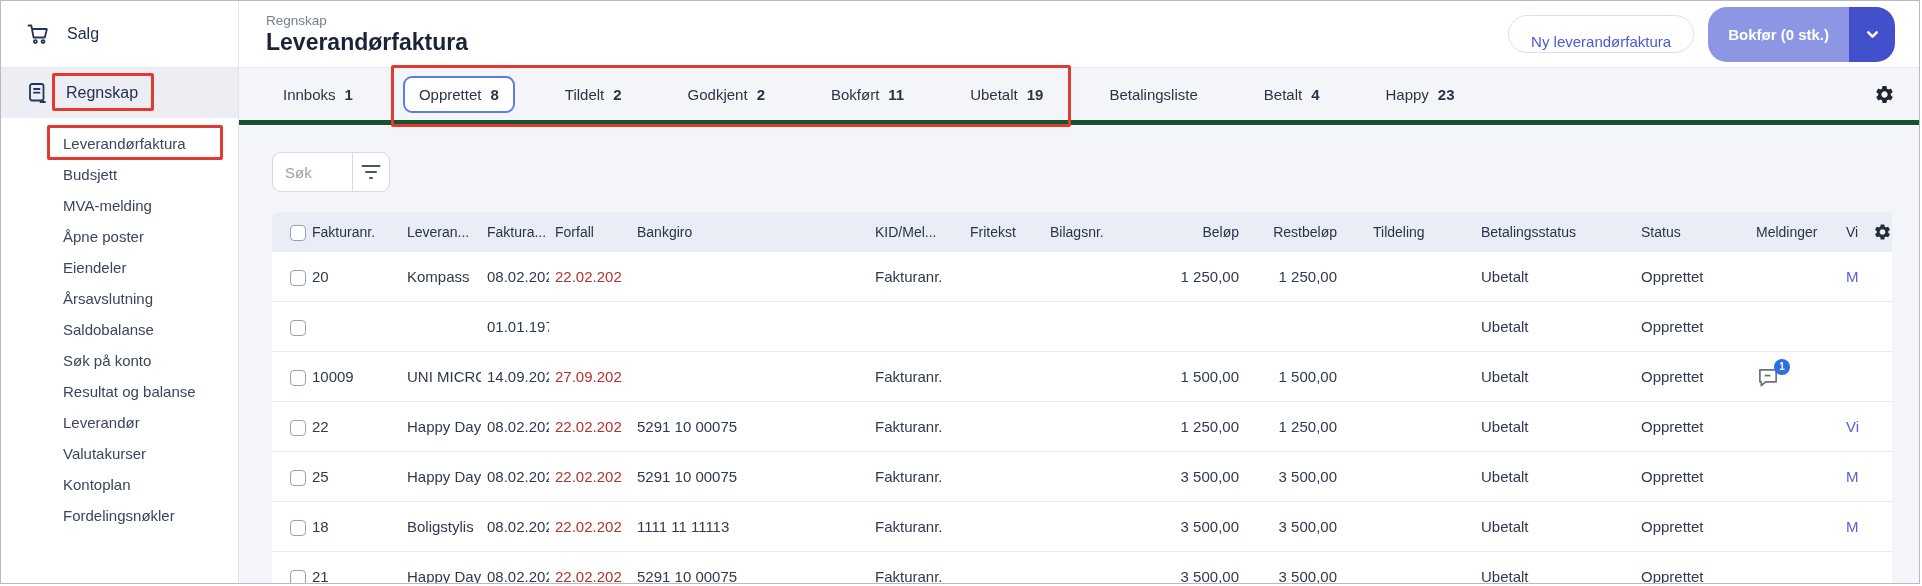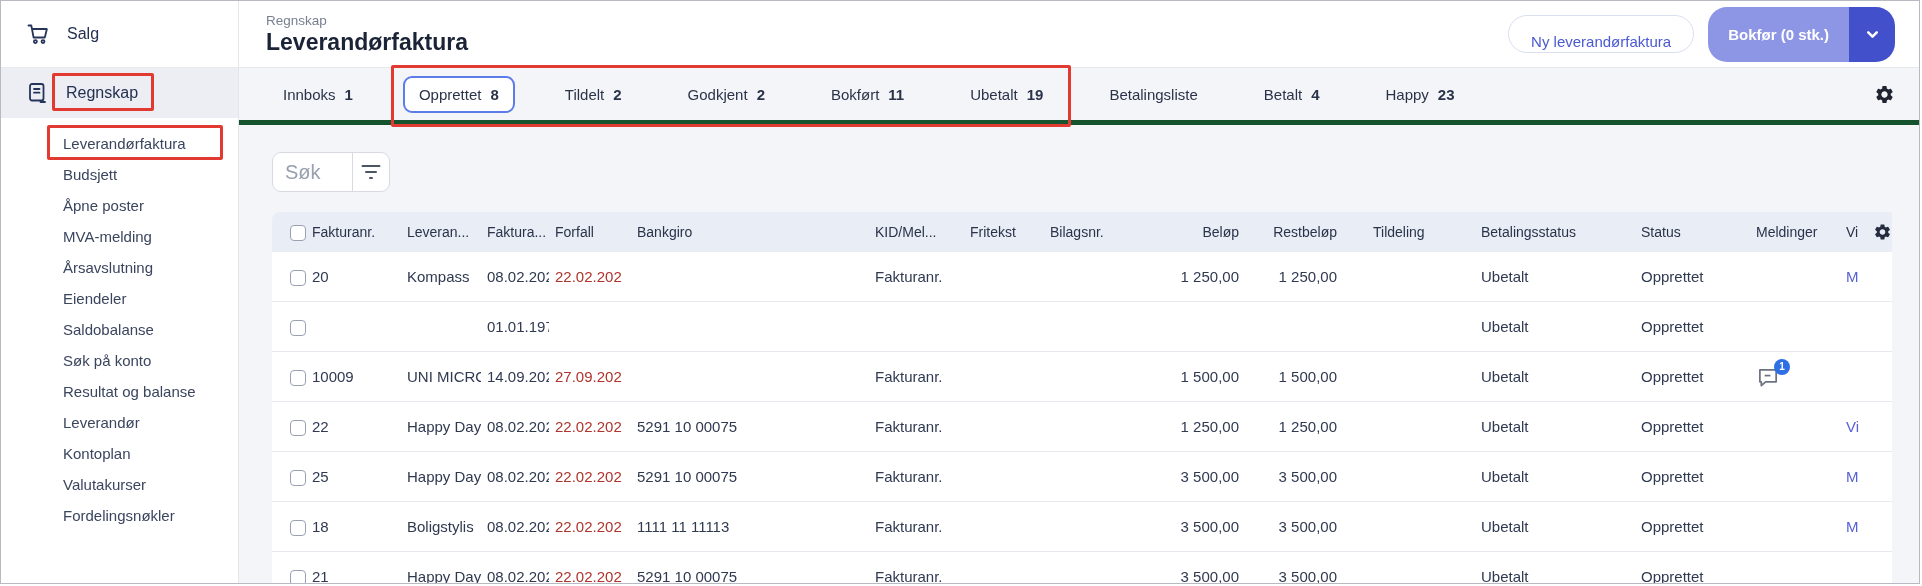--- a/index.html
+++ b/index.html
@@ -48,21 +48,21 @@
   .tab { display:flex; align-items:center; gap:9px; padding:8px 14px; border:2px solid transparent;
          border-radius:9px; font-size:15px; color:#2a3349; cursor:pointer; white-space:nowrap; }
   .tab.active { background:#fff; border-color:#5c7cea; }
   .tab .cnt { font-weight:600; }
   .band-gear { margin-left:auto; display:flex; cursor:pointer; }
 
   .toolbar { flex:none; padding:27px 0 20px 33px; }
   .searchbox { width:118px; height:40px; background:#fff; border:1px solid #d7dae2; border-radius:9px;
                display:flex; align-items:stretch; overflow:hidden; }
   .searchbox input { border:none; outline:none; background:transparent; width:79px; padding:0 0 0 12px;
-                     font-size:20px; color:#333c50; font-family:inherit; }
+                     font-size:15px; color:#333c50; font-family:inherit; }
   .searchbox input::placeholder { color:#97a0ae; }
   .filter-btn { width:37px; border-left:1px solid #d7dae2; display:flex; align-items:center;
                 justify-content:center; cursor:pointer; }
 
   .table-card { margin:0 27px 0 33px; flex:1; overflow:hidden; }
   table { width:1624px; table-layout:fixed; border-collapse:separate; border-spacing:0; }
   thead th { background:#e9edf5; height:40px; font-size:14px; font-weight:500; color:#2a3349;
              text-align:left; padding:0 6px; white-space:nowrap; overflow:hidden; position:relative; }
   thead th:first-child { border-radius:8px 0 0 0; }
   thead th:last-child { border-radius:0 8px 0 0; }
@@ -104,30 +104,30 @@
             <line x1="8" y1="11.7" x2="13.5" y2="11.7"></line>
             <path d="M14.5 21h4.5"></path>
           </svg>
       </span>
       <span class="label">Regnskap</span>
       <div class="red-frame active-frame"></div>
     </div>
     <ul class="subnav">
         <li><span>Leverandørfaktura</span><div class="red-frame sub-frame"></div></li>
         <li><span>Budsjett</span></li>
+        <li><span>MVA-melding</span></li>
         <li><span>Åpne poster</span></li>
-        <li><span>MVA-melding</span></li>
+        <li><span>Eiendeler</span></li>
         <li><span>Årsavslutning</span></li>
-        <li><span>Eiendeler</span></li>
         <li><span>Saldobalanse</span></li>
         <li><span>Søk på konto</span></li>
         <li><span>Resultat og balanse</span></li>
         <li><span>Leverandør</span></li>
+        <li><span>Valutakurser</span></li>
         <li><span>Kontoplan</span></li>
-        <li><span>Valutakurser</span></li>
         <li><span>Fordelingsnøkler</span></li>
       </ul>
   </aside>
 
   <main class="main">
 
     <header class="page-header">
       <div class="titles">
         <div class="breadcrumb">Regnskap</div>
         <h1 class="page-title">Leverandørfaktura</h1>

